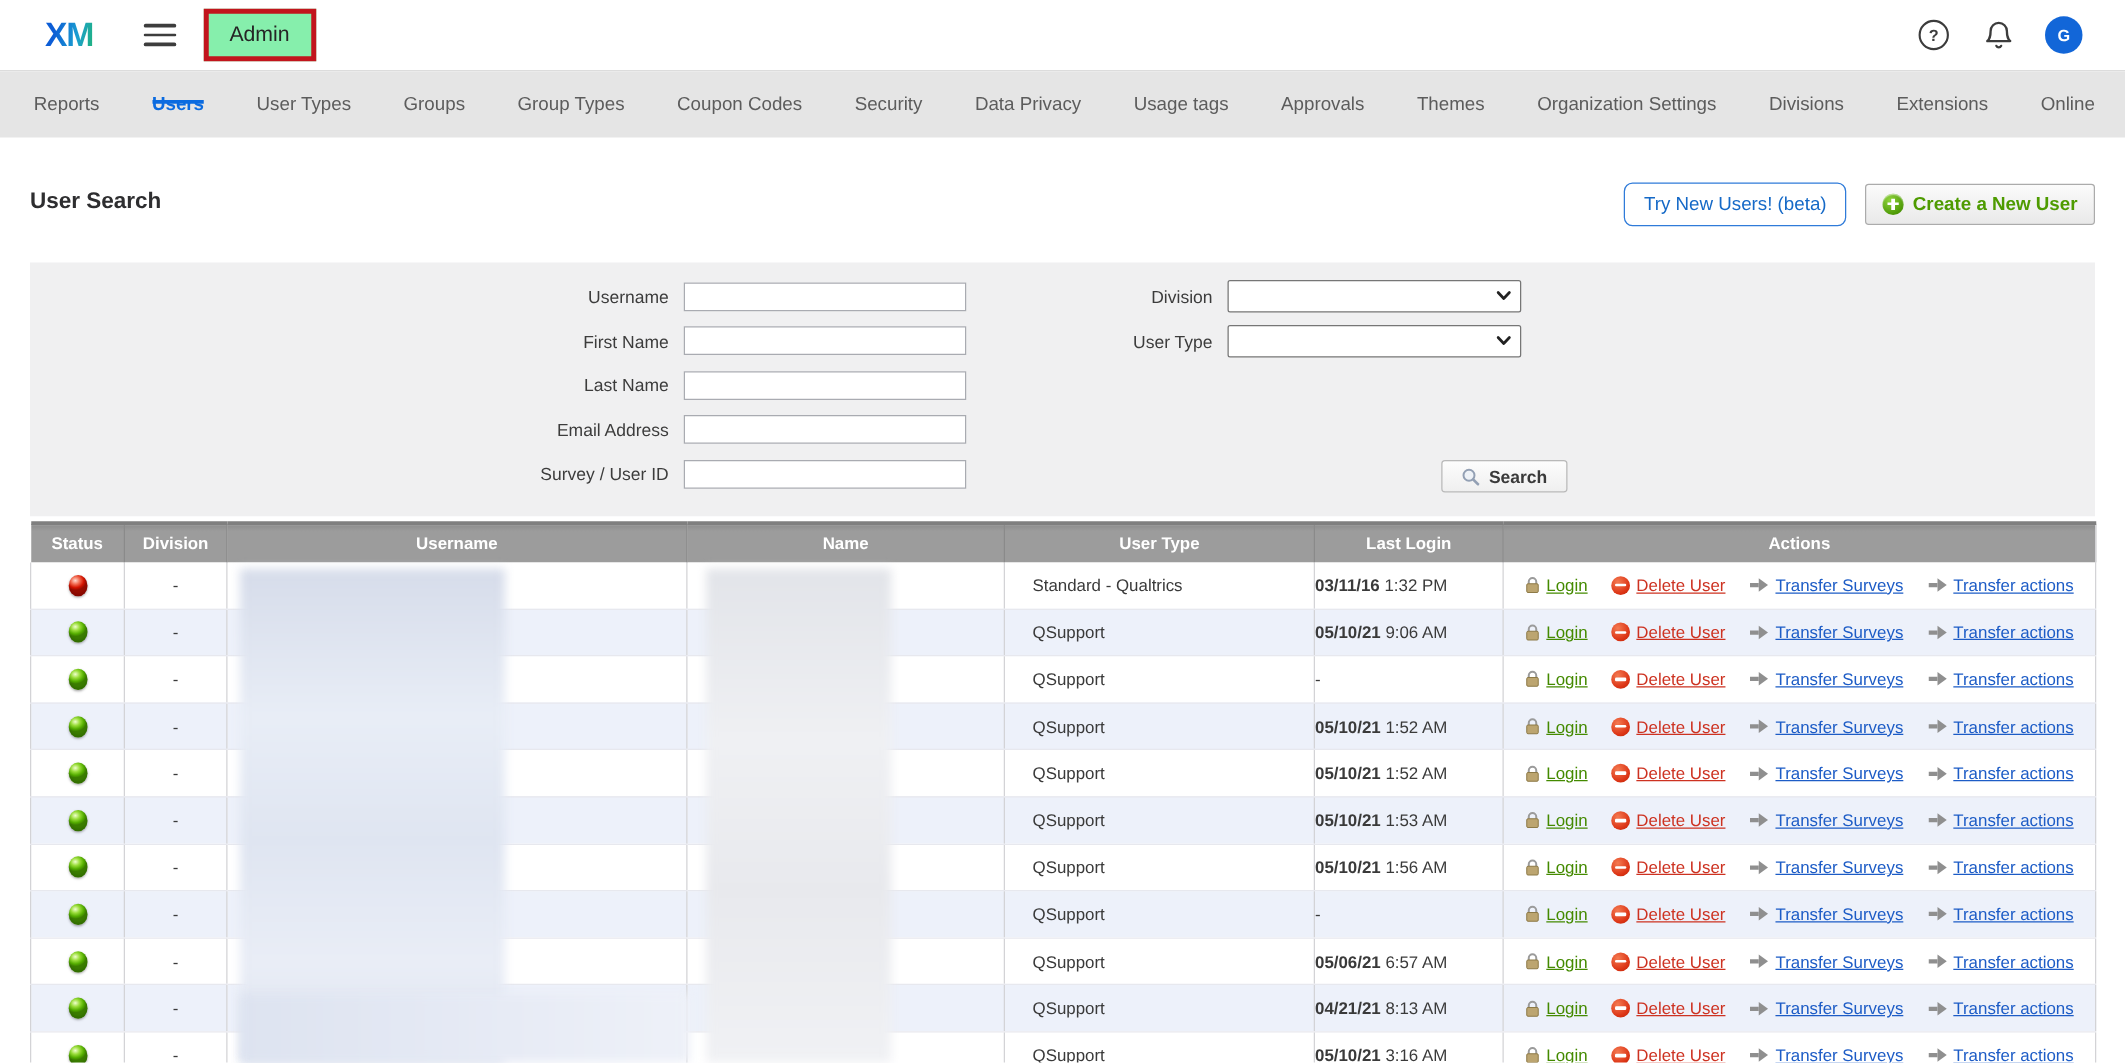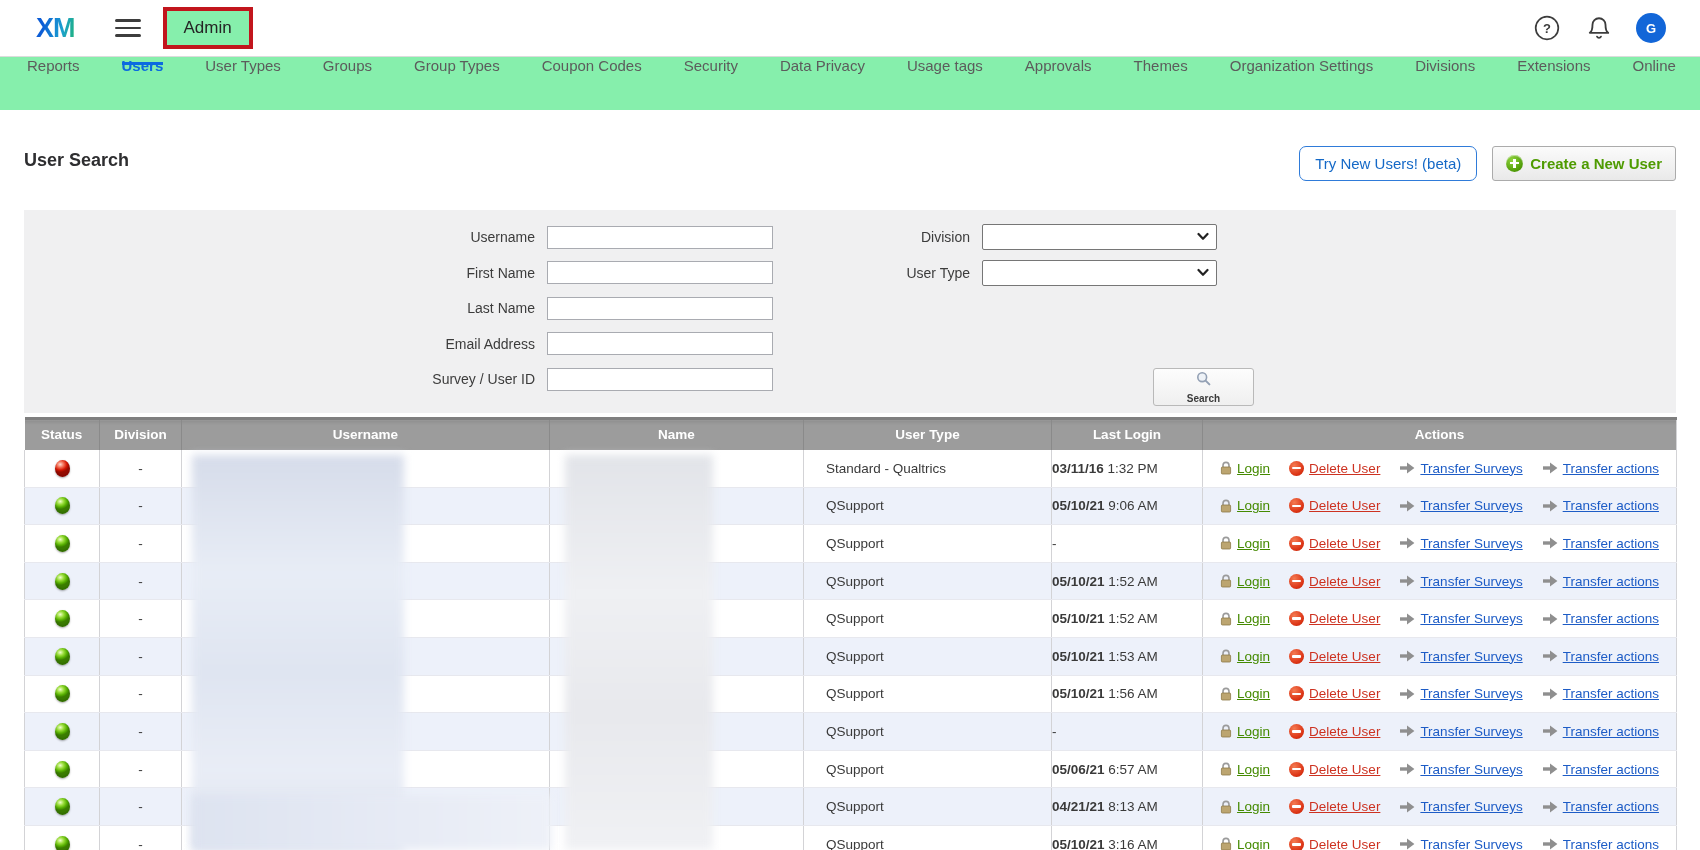--- a/index.html
+++ b/index.html
@@ -16,32 +16,32 @@
                justify-content:space-between; cursor:pointer; }
   .hamburger span { height:2.6px; background:#3d3d3d; border-radius:2px; }
   .admin-box { margin-left:22px; border:4px solid #c2151d; background:#86efac;
                padding:7px 17px; font-size:17px; color:#252525; }
   .topbar-right { position:absolute; right:34px; display:flex; align-items:center; gap:22px; }
   .icon-btn { width:30px; height:30px; display:flex; align-items:center; justify-content:center; cursor:pointer; }
   .avatar { width:30px; height:30px; border-radius:50%; background:#1266d8; color:#fff;
             font-size:13px; font-weight:bold; display:flex; align-items:center; justify-content:center; }
 
   
-  .navbar { height:53px; display:flex; align-items:flex-start; gap:42px; padding-left:27px;
-            white-space:nowrap; overflow:hidden; background:#86efac; }
+  .navbar { height:53px; display:flex; align-items:center; gap:42px; padding-left:27px;
+            white-space:nowrap; overflow:hidden; background:#e5e5e5; }
   .nav-item { display:flex; align-items:center; font-size:15px; color:#5c5c5c;
               position:relative; cursor:pointer; }
   .nav-item.active { color:#0b6be0; font-weight:bold; }
   .nav-item.active::after { content:""; position:absolute; left:0; right:0; bottom:9px;
               height:3px; background:#0b6be0; }
 
   
   .page-header { height:100px; display:flex; align-items:center; padding:0 24px; }
   .page-title { font-size:18px; font-weight:bold; color:#2e2e30; }
-  .header-buttons { margin-left:auto; display:flex; gap:15px; margin-top:6px; }
+  .header-buttons { margin-left:auto; display:flex; gap:15px; align-items:center; margin-top:6px; }
   .btn-try { background:#fff; border:1px solid #2f7bd9; color:#1569c7; font-size:15px;
              border-radius:7px; padding:8px 15px; cursor:pointer;
              font-family:"Liberation Sans",sans-serif; }
   .btn-create { background:linear-gradient(#fbfbfb,#e9e9e9); border:1px solid #ababab;
              color:#4e9b00; font-weight:bold; font-size:15px; border-radius:3px;
              padding:7px 13px; display:flex; align-items:center; gap:7px; cursor:pointer;
              font-family:"Liberation Sans",sans-serif; }
   .plus-orb { width:17px; height:17px; border-radius:50%; position:relative; flex:0 0 17px;
              background:radial-gradient(circle at 35% 30%, #8fd43c, #4f9b07 70%, #3a7a00);
              box-shadow:inset 0 1px 1px rgba(255,255,255,.6); }
@@ -57,25 +57,25 @@
   .form-left label  { width:523px; text-align:right; }
   .form-left input  { width:226px; height:23px; border:1px solid #a9abb1; background:#fff;
                       padding:0 6px; font-size:13px; font-family:"Liberation Sans",sans-serif; }
   .form-right label { width:958px; text-align:right; }
   .form-right select{ width:235px; height:26px; border:1px solid #767676; border-radius:2px;
                       background:#fff; appearance:none; -webkit-appearance:none;
                       padding:0 26px 0 6px; font-size:13px;
                       font-family:"Liberation Sans",sans-serif; }
   .sel-wrap { position:relative; display:inline-block; }
   .sel-wrap svg { position:absolute; right:8px; top:8px; pointer-events:none; }
-  .btn-search { position:absolute; left:1129px; top:158px; width:101px; height:38px;
+  .btn-search { position:absolute; left:1129px; top:158px; width:101px; height:26px;
                 background:linear-gradient(#fdfdfd,#efefef); border:1px solid #b9b9b9;
-                border-radius:3px; font-size:10px; font-weight:bold; color:#3a3a3a;
+                border-radius:3px; font-size:14px; font-weight:bold; color:#3a3a3a;
                 display:flex; align-items:center; justify-content:center; gap:7px;
-                cursor:pointer; font-family:"Liberation Sans",sans-serif;flex-direction:column; }
+                cursor:pointer; font-family:"Liberation Sans",sans-serif; }
 
   
   .table-wrap { margin:4px 24px 0; }
   table { width:1652px; border-collapse:collapse; table-layout:fixed; }
   thead tr { height:31px; }
   thead th { background:linear-gradient(#8f8f8f,#9c9c9c 15%,#9c9c9c); color:#fff;
              font-size:13.5px; font-weight:bold; border-left:1px solid #8a8a8a;
              border-top:3px solid #7f7f7f; }
   thead th:first-child { border-left:none; }
   tbody tr { height:37.6px; background:#fff; }

